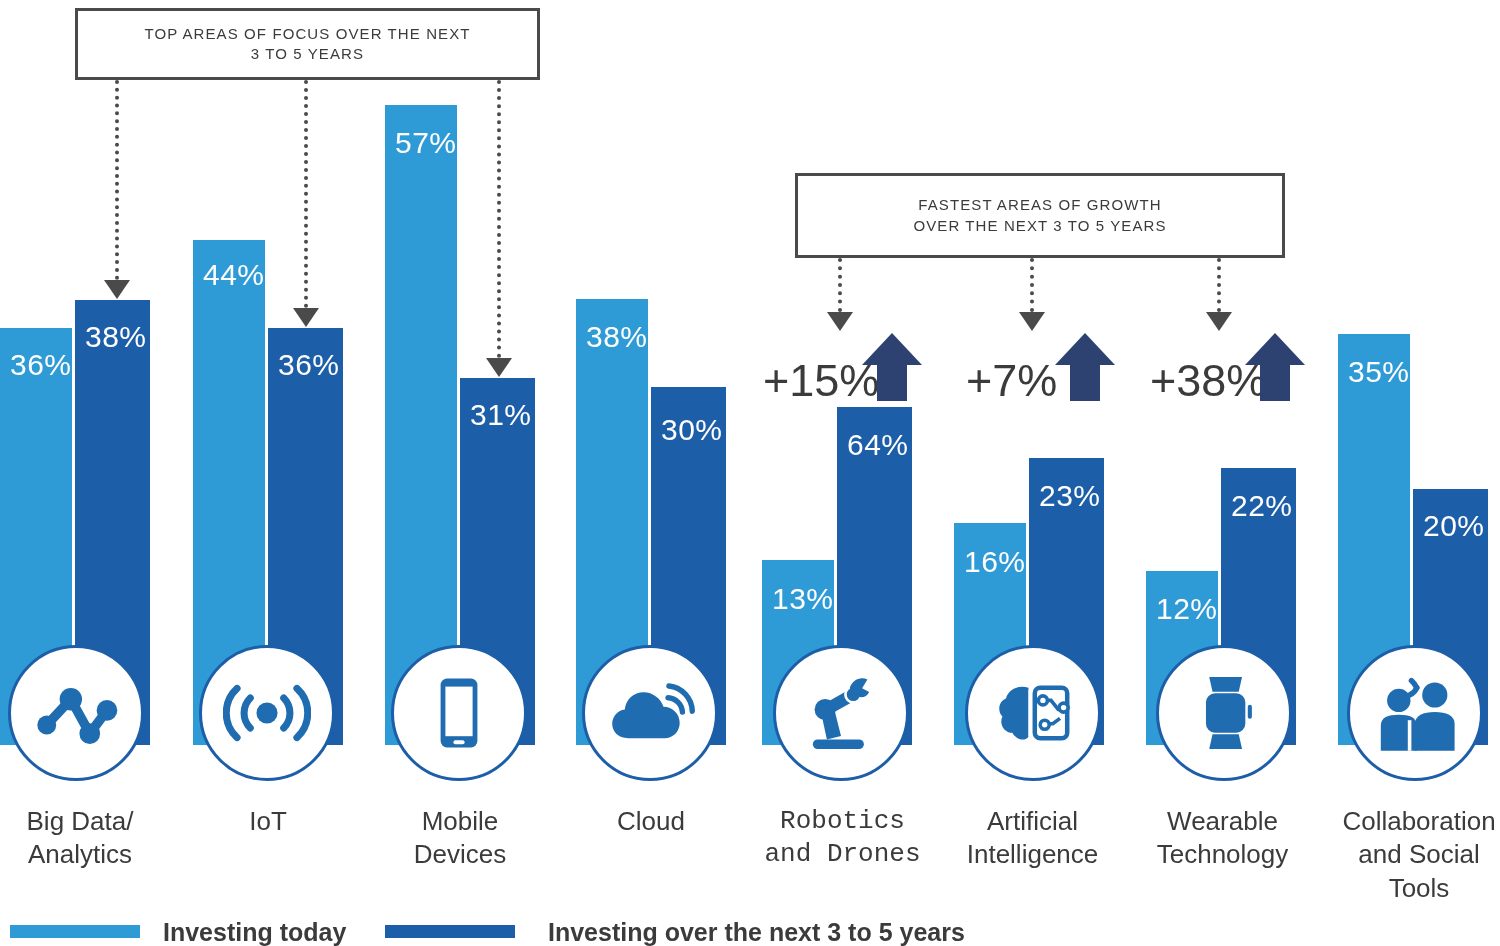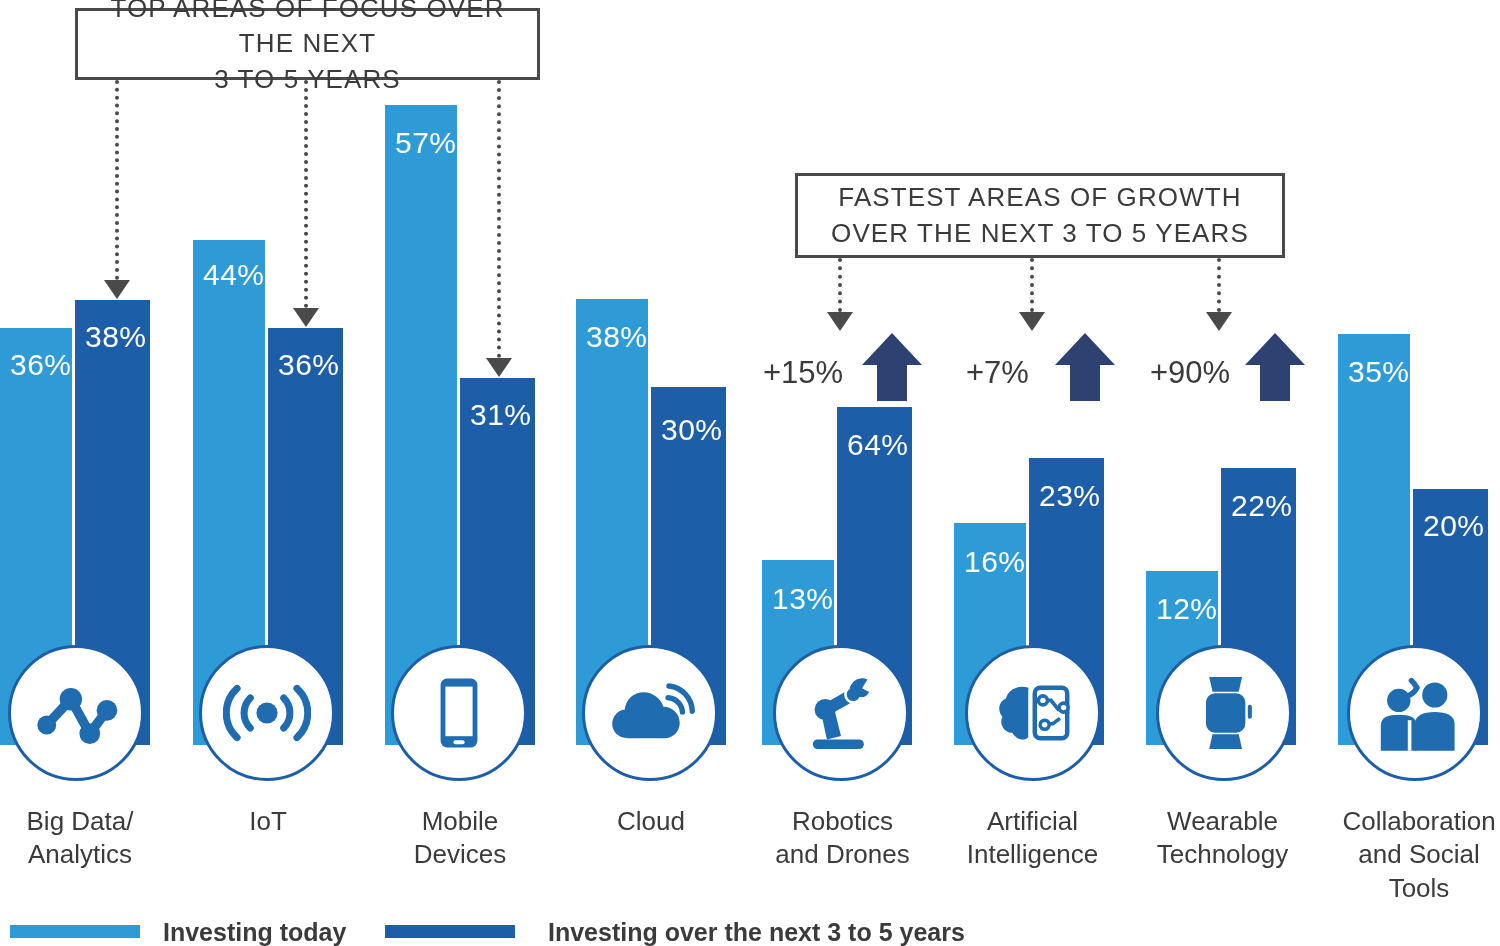--- a/index.html
+++ b/index.html
@@ -15,35 +15,35 @@
   .bar-dark{background:#1c5ea8;}
 
   .bar-value{
     position:absolute;color:#ffffff;font-size:30px;letter-spacing:.5px;
     white-space:nowrap;
   }
 
   .callout{
     position:absolute;border:3px solid #4a4a4a;background:#ffffff;
     box-sizing:border-box;display:flex;align-items:center;justify-content:center;
-    text-align:center;font-size:26px;letter-spacing:1.1px;color:#3b3b3b;
+    text-align:center;font-size:15px;letter-spacing:1.1px;color:#3b3b3b;
     line-height:1.35;padding:6px 10px;
   }
 
   .dotline{
     position:absolute;width:0;border-left:4px dotted #4a4a4a;
   }
   .dotarrow{
     position:absolute;width:0;height:0;
     border-left:13px solid transparent;border-right:13px solid transparent;
     border-top:19px solid #4a4a4a;
   }
 
   .growth-label{
-    position:absolute;font-size:31px;color:#3b3b3b;white-space:nowrap;
+    position:absolute;font-size:45px;color:#3b3b3b;white-space:nowrap;
   }
   .uparrow{position:absolute;}
 
   .circle{
     position:absolute;width:136px;height:136px;border-radius:50%;
     background:#ffffff;border:3px solid #1c5ea8;box-sizing:border-box;
     display:flex;align-items:center;justify-content:center;
   }
 
   .cat-label{
@@ -133,21 +133,21 @@
   <div class="growth-label" style="left:763px;top:355px;">+15%</div>
   <svg class="uparrow" style="left:862px;top:333px;" width="60" height="68" viewBox="0 0 60 68">
     <polygon points="30,0 60,32 45,32 45,68 15,68 15,32 0,32" fill="#2e4272"></polygon>
   </svg>
 
   <div class="growth-label" style="left:966px;top:355px;">+7%</div>
   <svg class="uparrow" style="left:1055px;top:333px;" width="60" height="68" viewBox="0 0 60 68">
     <polygon points="30,0 60,32 45,32 45,68 15,68 15,32 0,32" fill="#2e4272"></polygon>
   </svg>
 
-  <div class="growth-label" style="left:1150px;top:355px;">+90%</div>
+  <div class="growth-label" style="left:1150px;top:355px;">+38%</div>
   <svg class="uparrow" style="left:1245px;top:333px;" width="60" height="68" viewBox="0 0 60 68">
     <polygon points="30,0 60,32 45,32 45,68 15,68 15,32 0,32" fill="#2e4272"></polygon>
   </svg>
 
   <div class="circle" style="left:8px;top:645px;">
     <svg width="86" height="86" viewBox="0 0 100 100">
       <g stroke="#1f6cb0" stroke-width="11" stroke-linecap="round" fill="none">
         <path d="M16 64 L44 34 L66 74 L86 47"></path>
       </g>
       <g fill="#1f6cb0">
@@ -241,21 +241,21 @@
       <path d="M44 58 L44 92" stroke="#ffffff" stroke-width="4"></path>
     </svg>
   </div>
 
   <div class="cat-label" style="left:0px;top:805px;width:160px;">Big Data/
 Analytics</div>
   <div class="cat-label" style="left:188px;top:805px;width:160px;">IoT</div>
   <div class="cat-label" style="left:380px;top:805px;width:160px;">Mobile
 Devices</div>
   <div class="cat-label" style="left:571px;top:805px;width:160px;">Cloud</div>
-  <div class="cat-label" style="left:755px;top:805px;width:175px;">Robotics
+  <div class="cat-label" style="left:755px;top:805px;width:175px;font-family:Liberation Mono, monospace;">Robotics
 and Drones</div>
   <div class="cat-label" style="left:1140px;top:805px;width:165px;">Wearable
 Technology</div>
   <div class="cat-label" style="left:950px;top:805px;width:165px;">Artificial
 Intelligence</div>
   <div class="cat-label" style="left:1335px;top:805px;width:168px;">Collaboration
 and Social
 Tools</div>
 
   <div class="legend-swatch" style="left:10px;top:925px;width:130px;background:#2e9bd6;"></div>

